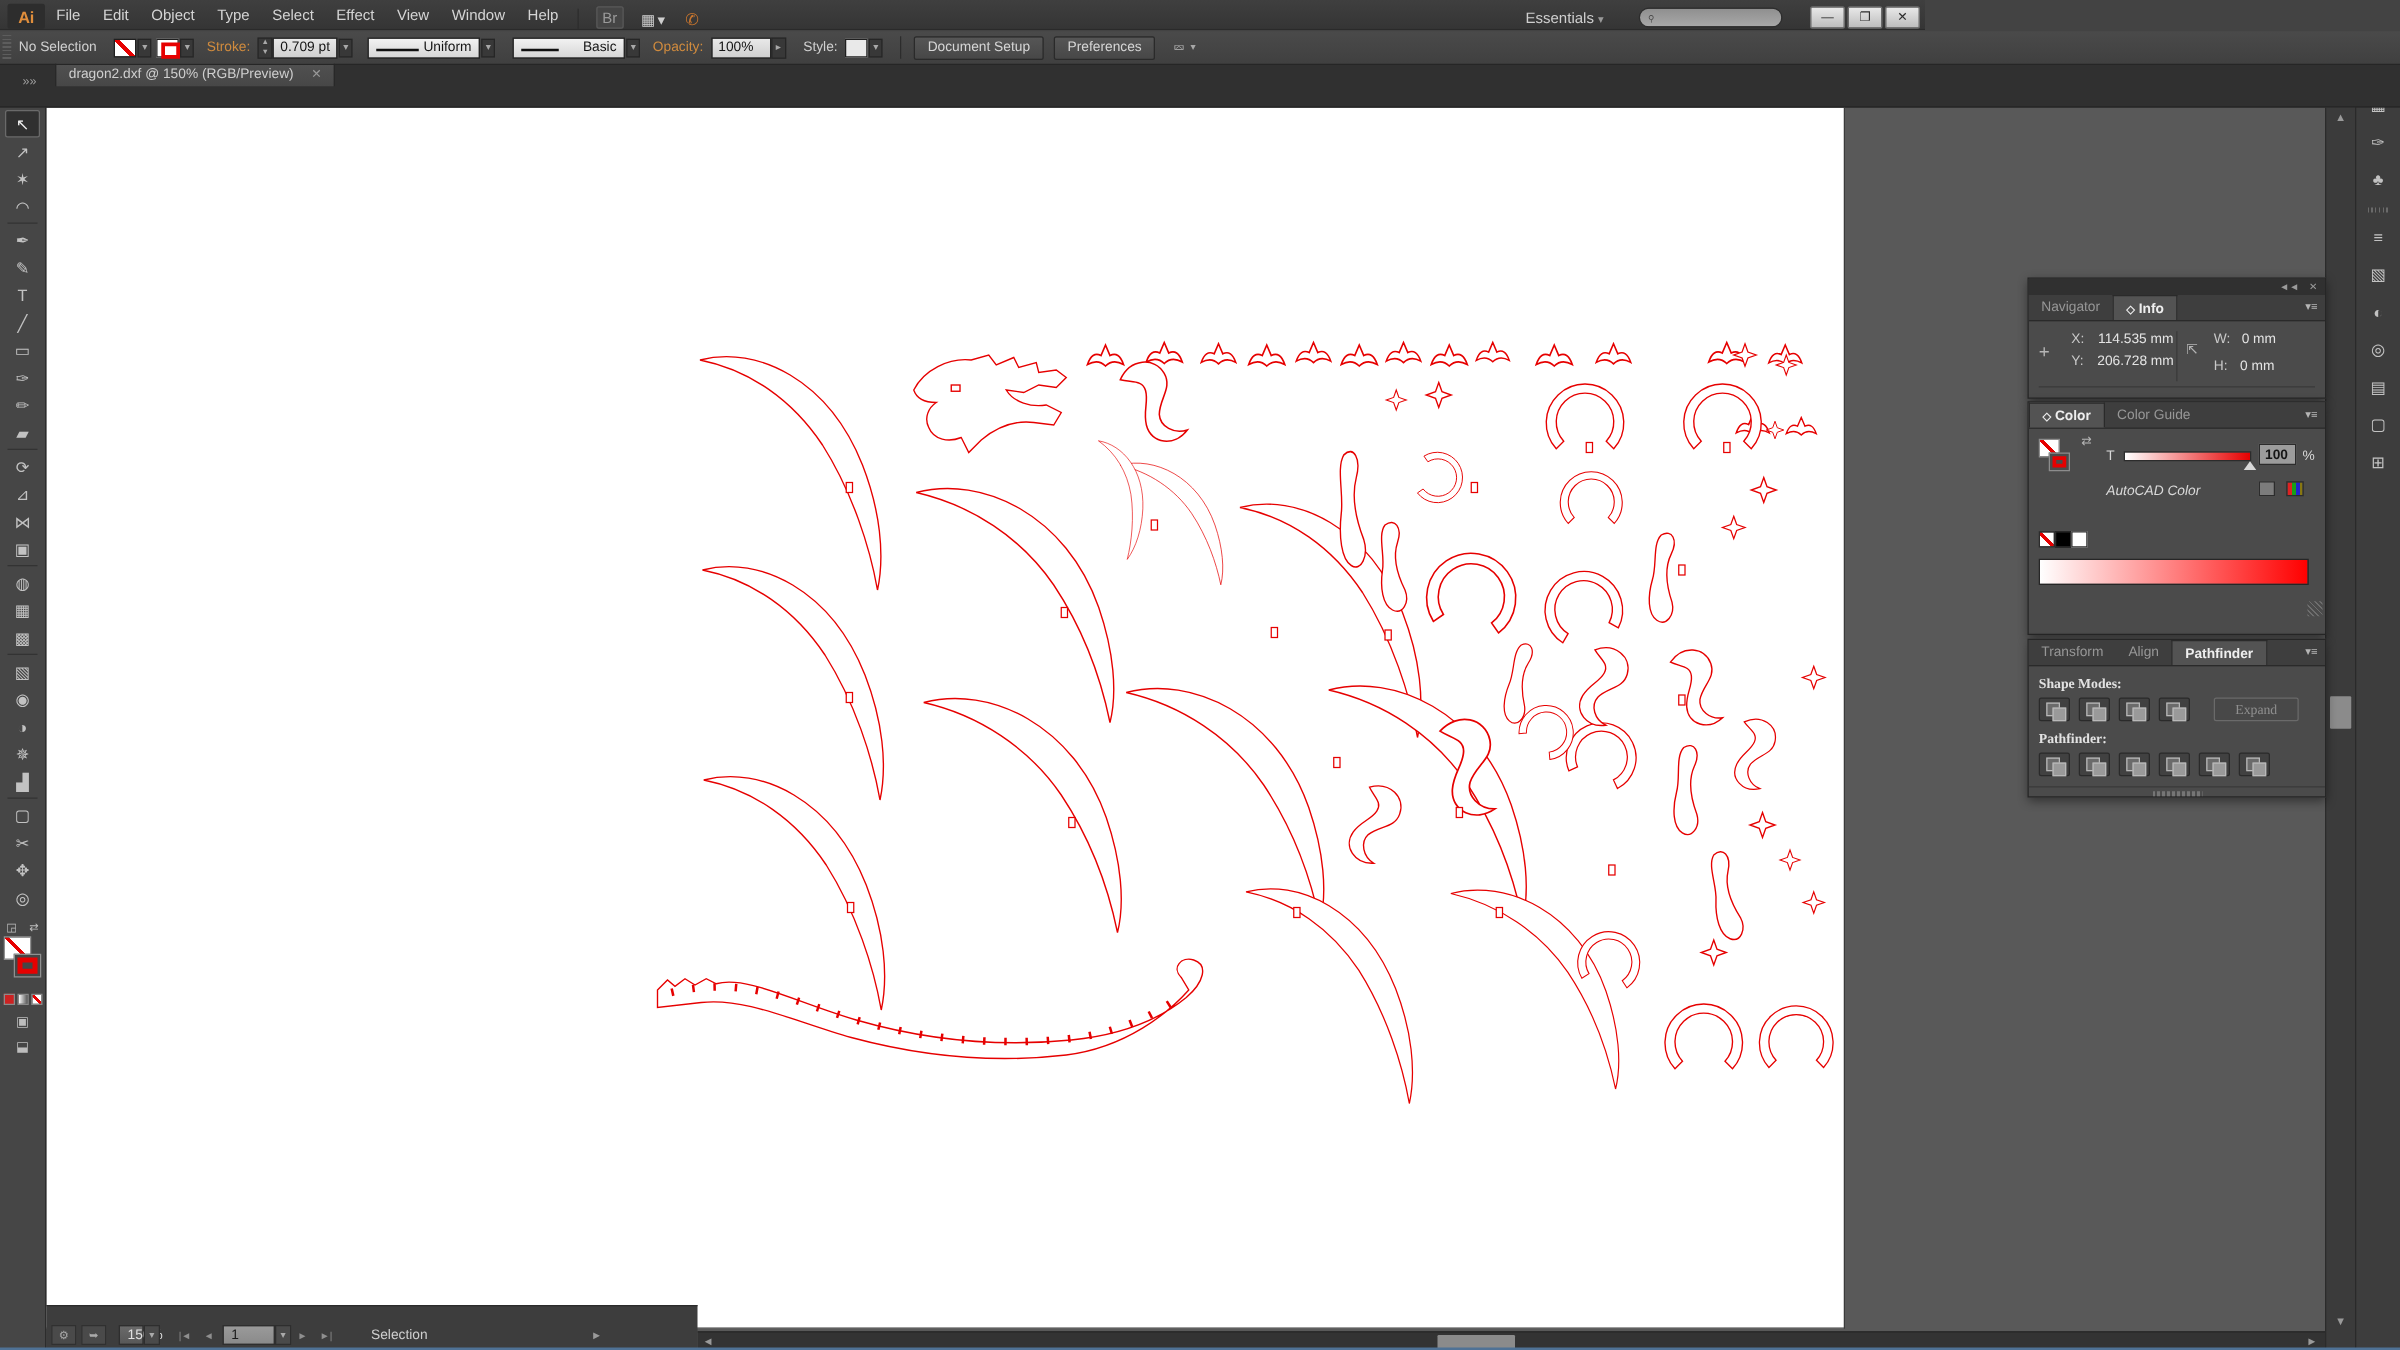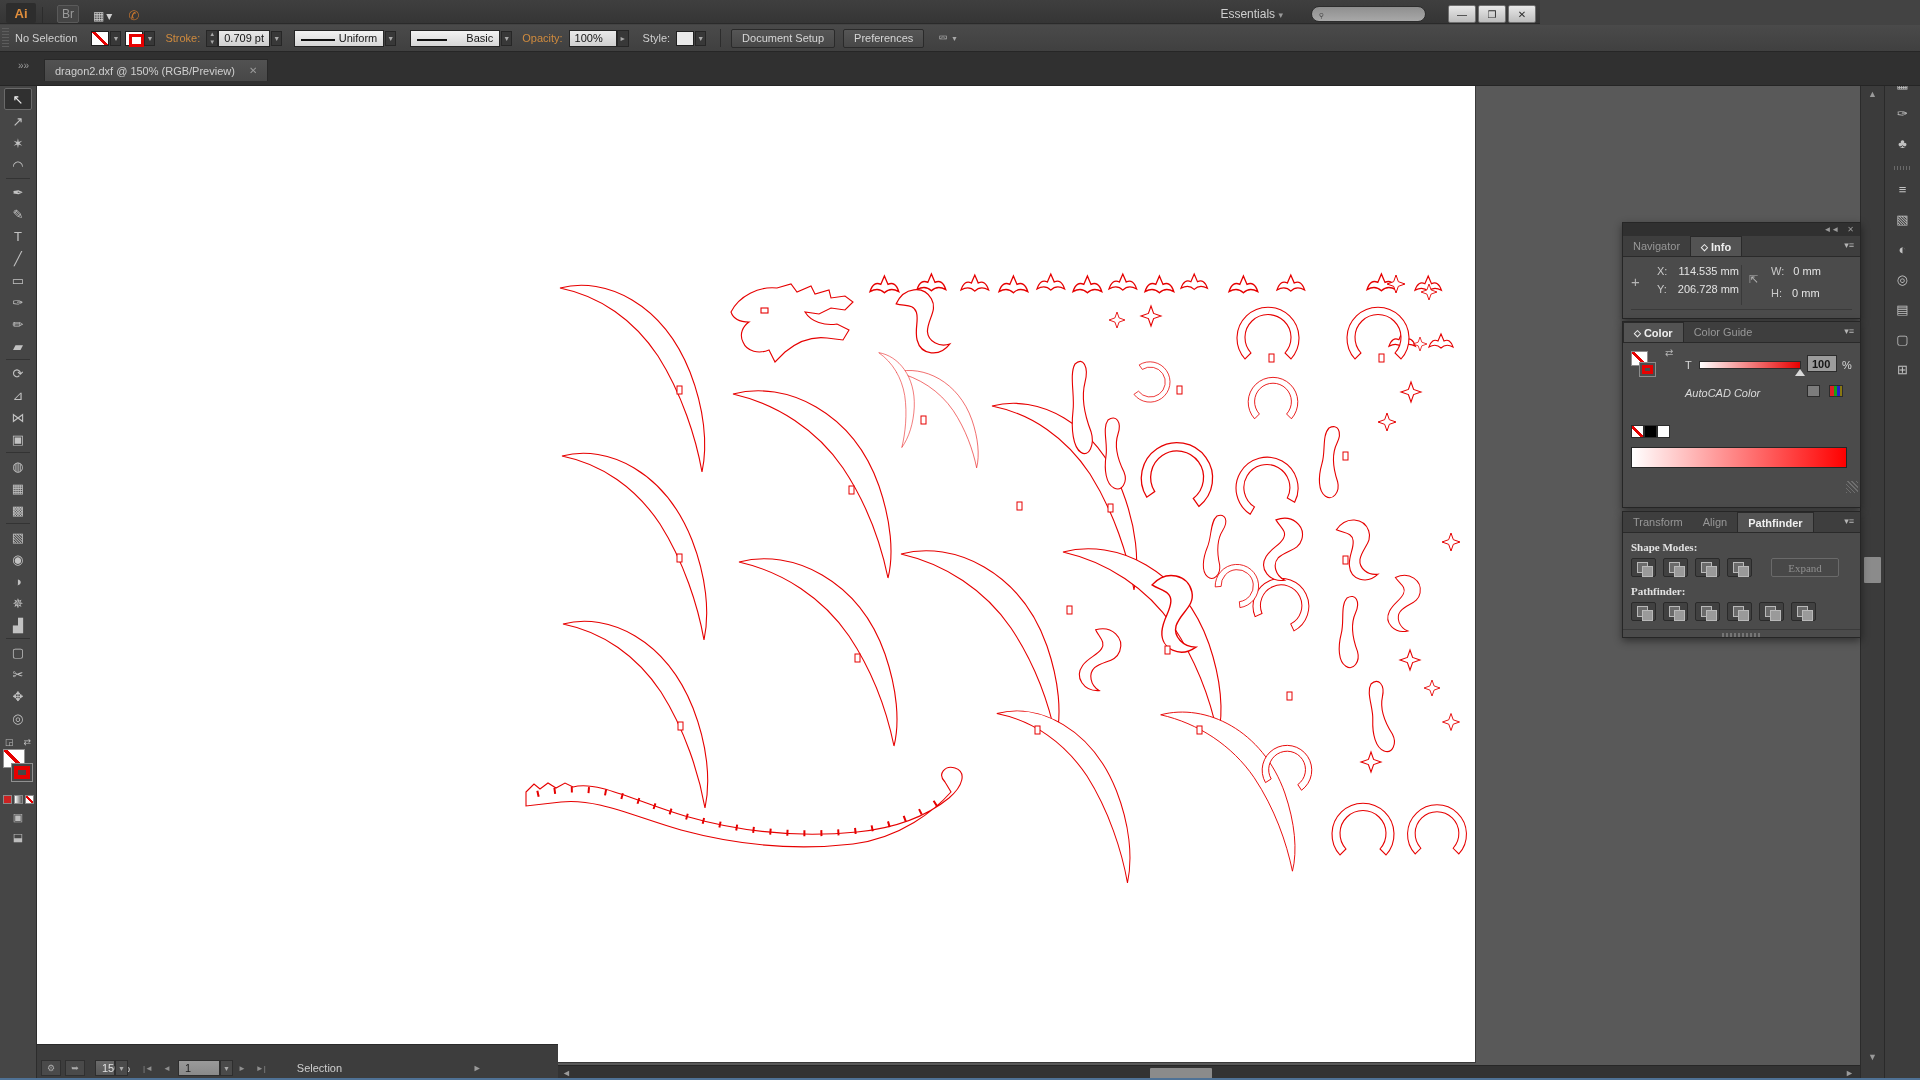--- a/index.html
+++ b/index.html
@@ -53,21 +53,21 @@
   .cb-btn { height:19px; background:linear-gradient(#565656,#474747); border:1px solid #2a2a2a; border-radius:2px;
     color:#d6d6d6; display:flex; align-items:center; padding:0 10px; margin-right:8px; }
   .cb-sep { width:1px; height:18px; background:#2c2c2c; margin:0 10px; }
   .cb-arrow-btn { width:12px; height:17px; background:#383838; border:1px solid #262626; color:#a8a8a8;
     font-size:7px; display:flex; align-items:center; justify-content:center; }
 
   
   #tabbar { position:absolute; left:0; top:52px; width:1920px; height:34px; background:#303030; z-index:38;
     border-bottom:1px solid #252525; }
   #tab-chevrons { position:absolute; left:18px; top:8px; color:#9a9a9a; font-size:10px; }
-  #doc-tab { position:absolute; left:44px; bottom:4px; height:22px; background:linear-gradient(#525252,#474747);
+  #doc-tab { position:absolute; left:44px; bottom:16px; height:22px; background:linear-gradient(#525252,#474747);
     border:1px solid #282828; border-bottom:none; display:flex; align-items:center; padding:0 10px;
     color:#cfcfcf; font-size:11px; }
   #doc-tab .close { margin-left:14px; color:#9a9a9a; font-size:10px; }
 
   
   #toolbar { position:absolute; left:0; top:86px; width:37px; height:994px; background:#464646;
     border-right:1px solid #2c2c2c; z-index:30; display:flex; flex-direction:column; align-items:center; }
   .tool { width:28px; height:22px; display:flex; align-items:center; justify-content:center;
     color:#c2c2c2; font-size:13px; position:relative; }
   .tool.active { background:#303030; border:1px solid #6a6a6a; border-radius:2px; color:#f0f0f0; }
@@ -192,20 +192,31 @@
 
   svg .piece { fill:#ffffff; stroke:#e60000; stroke-width:1.1; }
   svg .tickpath { fill:none; stroke:#e60000; stroke-width:6; stroke-dasharray:2 15; }
   svg .slot { fill:#fff; stroke:#e60000; stroke-width:1; }
 </style>
 </head>
 <body>
 
 <div id="menubar">
   <div id="ai-logo">Ai</div>
+  <div id="menu-items" style="display: flex;">
+      <div class="menu-item">File</div>
+      <div class="menu-item">Edit</div>
+      <div class="menu-item">Object</div>
+      <div class="menu-item">Type</div>
+      <div class="menu-item">Select</div>
+      <div class="menu-item">Effect</div>
+      <div class="menu-item">View</div>
+      <div class="menu-item">Window</div>
+      <div class="menu-item">Help</div>
+    </div>
   <div id="mb-sep"></div>
   <div id="br-badge">Br</div>
   <div id="layout-icon">▦▾</div>
   <div id="share-icon">✆</div>
   <div id="mb-right">
     <div id="workspace-switcher">
       <span>Essentials</span>
       <span class="car">▾</span>
     </div>
     <div id="search-box">

